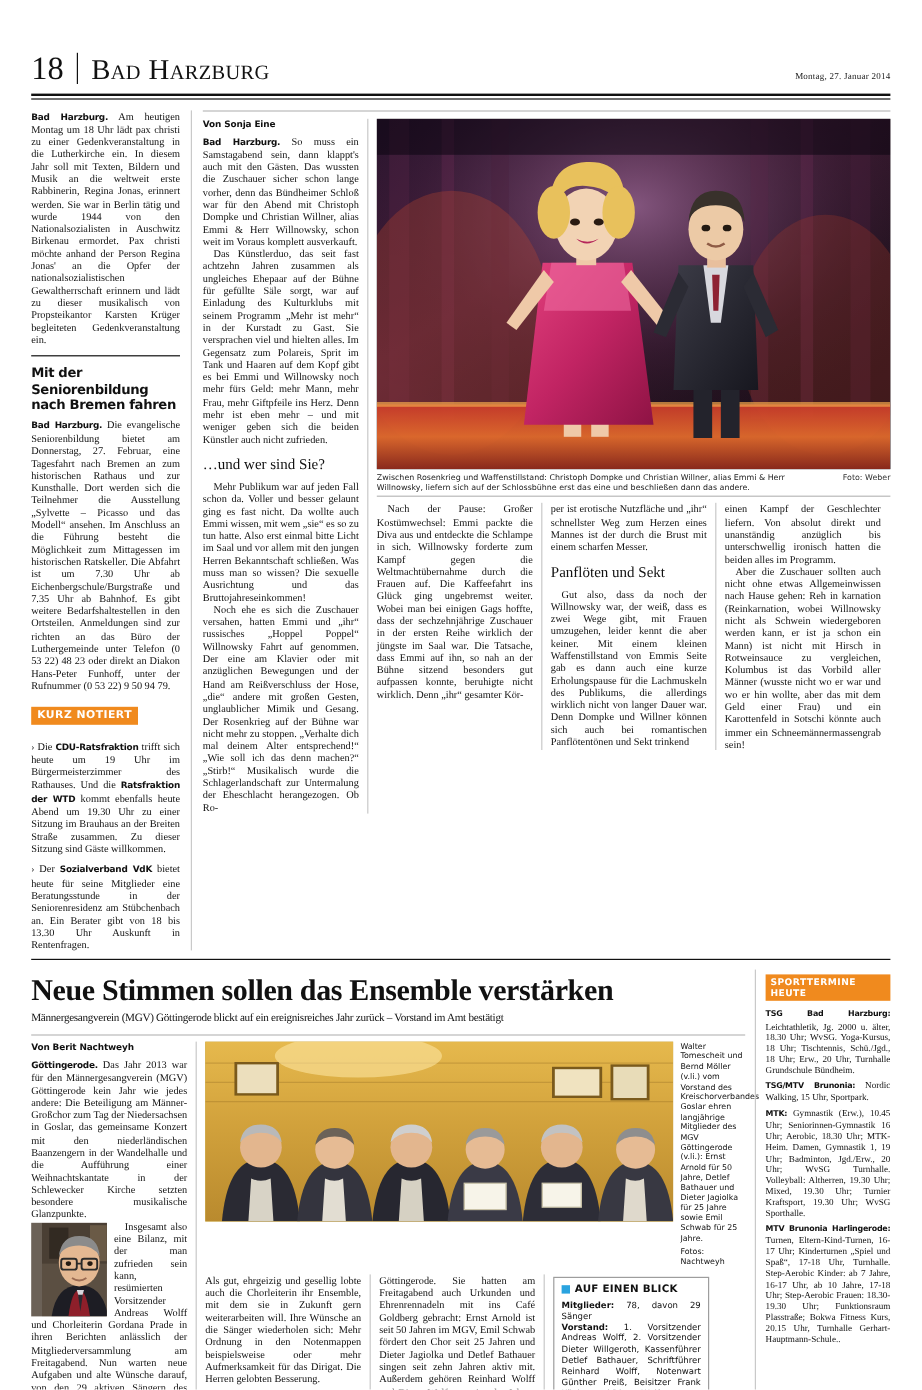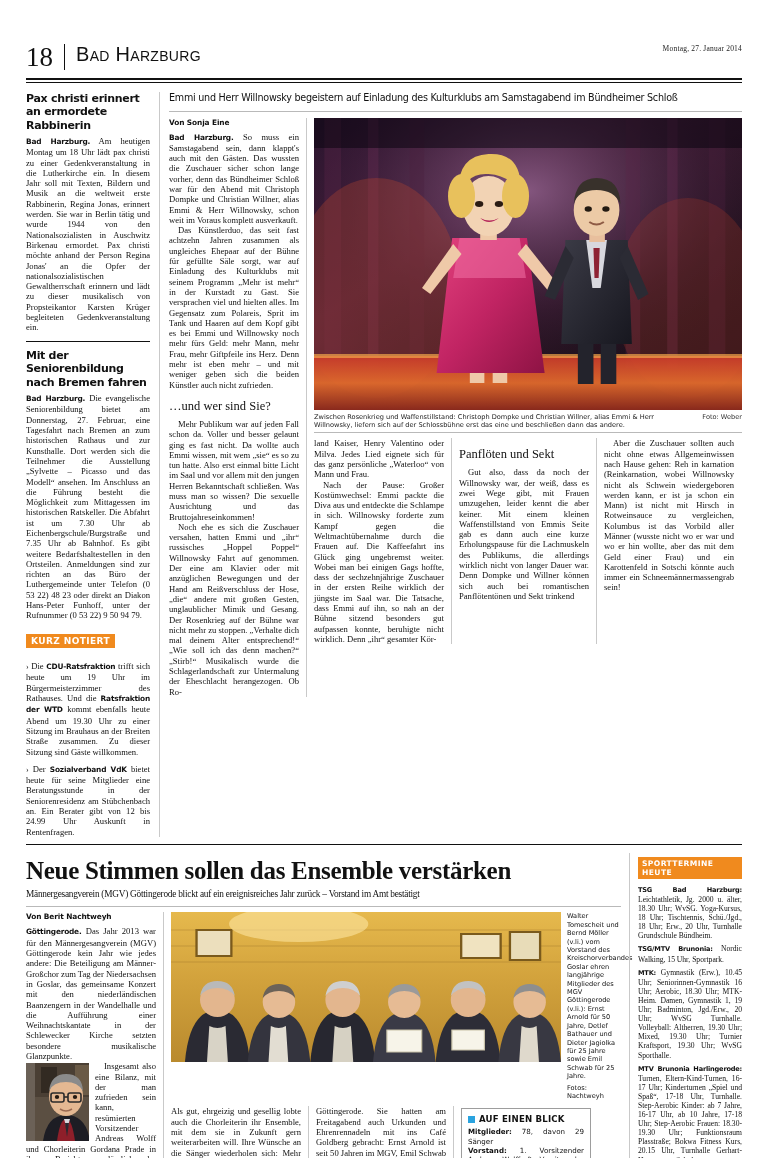--- a/index.html
+++ b/index.html
@@ -6,24 +6,24 @@
   body{
     width:768px; height:1158px;
     background:#ffffff;
     font-family:"Liberation Serif", serif;
     color:#111;
     overflow:hidden;
   }
   .page{position:relative;width:768px;height:1158px;box-sizing:border-box;padding:0 26px;}
 
   
-  .masthead{display:flex;align-items:flex-start;padding-top:44px;padding-bottom:4px;}
+  .masthead{display:flex;align-items:flex-end;padding-top:44px;padding-bottom:4px;}
   .page-num{font-family:"Liberation Serif",serif;font-size:27px;font-weight:400;line-height:1;letter-spacing:0px;}
   .mast-rule{width:1px;background:#111;height:26px;margin:0 11px 1px 11px;}
-  .mast-title{font-family:Liberation Sans, sans-serif;font-size:20px;letter-spacing:.3px;line-height:1;font-variant:small-caps;}
+  .mast-title{font-family:Liberation Serif, serif;font-size:24px;letter-spacing:.3px;line-height:1;font-variant:small-caps;}
   .mast-date{margin-left:auto;font-size:7.5px;color:#222;padding-bottom:3px;letter-spacing:.2px;}
   .mast-line{height:2px;background:#111;margin-top:3px;}
   .mast-line.thin{height:1px;background:#111;margin-top:1.5px;}
 
   
   .hr-thin{height:1px;background:#b9b9b9;width:100%;}
   .hr-black{height:1px;background:#111;width:100%;}
 
   
   .top-area{display:flex;margin-top:9px;}
@@ -128,21 +128,20 @@
     <div class="mast-date">Montag, 27. Januar 2014</div>
   </div>
   <div class="mast-line"></div>
   <div class="mast-line thin"></div>
 
   <div class="top-area">
 
     <div class="col-left">
 
       <div>
-        <div class="brief-h">Pax christi erinnert an ermordete Rabbinerin</div>
         <p class="body-txt"><span class="lead">Bad Harzburg.</span><span> Am heutigen Montag um 18 Uhr lädt pax christi zu einer Gedenkveranstaltung in die Lutherkirche ein. In diesem Jahr soll mit Texten, Bildern und Musik an die weltweit erste Rabbinerin, Regina Jonas, erinnert werden. Sie war in Berlin tätig und wurde 1944 von den Nationalsozialisten in Auschwitz Birkenau ermordet. Pax christi möchte anhand der Person Regina Jonas' an die Opfer der nationalsozialistischen Gewaltherrschaft erinnern und lädt zu dieser musikalisch von Propsteikantor Karsten Krüger begleiteten Gedenkveranstaltung ein.</span></p>
       </div>
 
       <div class="sep-left"></div>
 
       <div>
         <div class="brief-h">Mit der Seniorenbildung nach Bremen fahren</div>
         <p class="body-txt"><span class="lead">Bad Harzburg.</span><span> Die evangelische Seniorenbildung bietet am Donnerstag, 27. Februar, eine Tagesfahrt nach Bremen an zum historischen Rathaus und zur Kunsthalle. Dort werden sich die Teilnehmer die Ausstellung „Sylvette – Picasso und das Modell“ ansehen. Im Anschluss an die Führung besteht die Möglichkeit zum Mittagessen im historischen Ratskeller. Die Abfahrt ist um 7.30 Uhr ab Eichenbergschule/Burgstraße und 7.35 Uhr ab Bahnhof. Es gibt weitere Bedarfshaltestellen in den Ortsteilen. Anmeldungen sind zur richten an das Büro der Luthergemeinde unter Telefon (0 53 22) 48 23 oder direkt an Diakon Hans-Peter Funhoff, unter der Rufnummer (0 53 22) 9 50 94 79.</span></p>
       </div>
 
@@ -151,29 +150,28 @@
       <div>
         <div class="kicker">KURZ NOTIERT</div>
 
         <p class="body-txt bullet-item">
           <span class="dot">›</span>
           <span>Die </span><span class="lead">CDU-Ratsfraktion</span><span> trifft sich heute um 19 Uhr im Bürgermeisterzimmer des Rathauses. Und die </span><span class="lead">Ratsfraktion der WTD</span><span> kommt ebenfalls heute Abend um 19.30 Uhr zu einer Sitzung im Brauhaus an der Breiten Straße zusammen. Zu dieser Sitzung sind Gäste willkommen.</span>
         </p>
 
         <p class="body-txt bullet-item">
           <span class="dot">›</span>
-          <span>Der </span><span class="lead">Sozialverband VdK</span><span> bietet heute für seine Mitglieder eine Beratungsstunde in der Seniorenresidenz am Stübchenbach an. Ein Berater gibt von 12 bis 24.99 Uhr Auskunft in Rentenfragen.</span>
+          <span>Der </span><span class="lead">Sozialverband VdK</span><span> bietet heute für seine Mitglieder eine Beratungsstunde in der Seniorenresidenz am Stübchenbach an. Ein Berater gibt von 18 bis 13.30 Uhr Auskunft in Rentenfragen.</span>
         </p>
       </div>
     </div>
 
     <div class="vline"></div>
 
     <div class="col-main">
-      <div class="sub1">Emmi und Herr Willnowsky begeistern auf Einladung des Kulturklubs am Samstagabend im Bündheimer Schloß</div>
       <div class="hr-thin" style="margin-bottom:6px;"></div>
 
       <div class="main-cols">
 
         <div class="acol">
           <div class="byline">Von Sonja Eine</div>
           <p class="body-txt"><span class="lead">Bad Harzburg.</span><span> So muss ein Samstagabend sein, dann klappt's auch mit den Gästen. Das wussten die Zuschauer sicher schon lange vorher, denn das Bündheimer Schloß war für den Abend mit Christoph Dompke und Christian Willner, alias Emmi &amp; Herr Willnowsky, schon weit im Voraus komplett ausverkauft.</span></p>
           <p class="body-txt" style="text-indent:9px">Das Künstlerduo, das seit fast achtzehn Jahren zusammen als ungleiches Ehepaar auf der Bühne für gefüllte Säle sorgt, war auf Einladung des Kulturklubs mit seinem Programm „Mehr ist mehr“ in der Kurstadt zu Gast. Sie versprachen viel und hielten alles. Im Gegensatz zum Polareis, Sprit im Tank und Haaren auf dem Kopf gibt es bei Emmi und Willnowsky noch mehr fürs Geld: mehr Mann, mehr Frau, mehr Giftpfeile ins Herz. Denn mehr ist eben mehr – und mit weniger geben sich die beiden Künstler auch nicht zufrieden.</p>
           <div class="subhead">…und wer sind Sie?</div>
           <p class="body-txt" style="text-indent:9px">Mehr Publikum war auf jeden Fall schon da. Voller und besser gelaunt ging es fast nicht. Da wollte auch Emmi wissen, mit wem „sie“ es so zu tun hatte. Also erst einmal bitte Licht im Saal und vor allem mit den jungen Herren Bekanntschaft schließen. Was muss man so wissen? Die sexuelle Ausrichtung und das Bruttojahreseinkommen!</p>
@@ -277,30 +275,31 @@
             </div>
             <div class="caption">
               <div class="ctext">Zwischen Rosenkrieg und Waffenstillstand: Christoph Dompke und Christian Willner, alias Emmi &amp; Herr Willnowsky, liefern sich auf der Schlossbühne erst das eine und beschließen dann das andere.</div>
               <div class="credit">Foto: Weber</div>
             </div>
             <div class="hr-thin" style="margin-top:3px;"></div>
           </div>
 
           <div class="main-cols" style="margin-top:5px;">
             <div class="acol">
-              <p class="body-txt">land Kaiser, Henry Valentino oder Milva. Jedes Lied eignete sich für das ganz persönliche „Waterloo“ von Mann und Frau.</p>
               <p class="body-txt" style="text-indent:9px">Nach der Pause: Großer Kostümwechsel: Emmi packte die Diva aus und entdeckte die Schlampe in sich. Willnowsky forderte zum Kampf gegen die Weltmachtübernahme durch die Frauen auf. Die Kaffeefahrt ins Glück ging ungebremst weiter. Wobei man bei einigen Gags hoffte, dass der sechzehnjährige Zuschauer in der ersten Reihe wirklich der jüngste im Saal war. Die Tatsache, dass Emmi auf ihn, so nah an der Bühne sitzend besonders gut aufpassen konnte, beruhigte nicht wirklich. Denn „ihr“ gesamter Kör-</p>
             </div>
             <div class="gut"></div>
             <div class="acol">
+              <p class="body-txt">per ist erotische Nutzfläche und „ihr“ schnellster Weg zum Herzen eines Mannes ist der durch die Brust mit einem scharfen Messer.</p>
               <div class="subhead">Panflöten und Sekt</div>
               <p class="body-txt" style="text-indent:9px">Gut also, dass da noch der Willnowsky war, der weiß, dass es zwei Wege gibt, mit Frauen umzugehen, leider kennt die aber keiner. Mit einem kleinen Waffenstillstand von Emmis Seite gab es dann auch eine kurze Erholungspause für die Lachmuskeln des Publikums, die allerdings wirklich nicht von langer Dauer war. Denn Dompke und Willner können sich auch bei romantischen Panflötentönen und Sekt trinkend</p>
             </div>
             <div class="gut"></div>
             <div class="acol">
+              <p class="body-txt">einen Kampf der Geschlechter liefern. Von absolut direkt und unanständig anzüglich bis unterschwellig ironisch hatten die beiden alles im Programm.</p>
               <p class="body-txt" style="text-indent:9px">Aber die Zuschauer sollten auch nicht ohne etwas Allgemeinwissen nach Hause gehen: Reh in karnation (Reinkarnation, wobei Willnowsky nicht als Schwein wiedergeboren werden kann, er ist ja schon ein Mann) ist nicht mit Hirsch in Rotweinsauce zu vergleichen, Kolumbus ist das Vorbild aller Männer (wusste nicht wo er war und wo er hin wollte, aber das mit dem Geld einer Frau) und ein Karottenfeld in Sotschi könnte auch immer ein Schneemännermassengrab sein!</p>
             </div>
           </div>
         </div>
       </div>
     </div>
   </div>
 
   <div class="hr-black" style="margin-top:7px;"></div>
 

